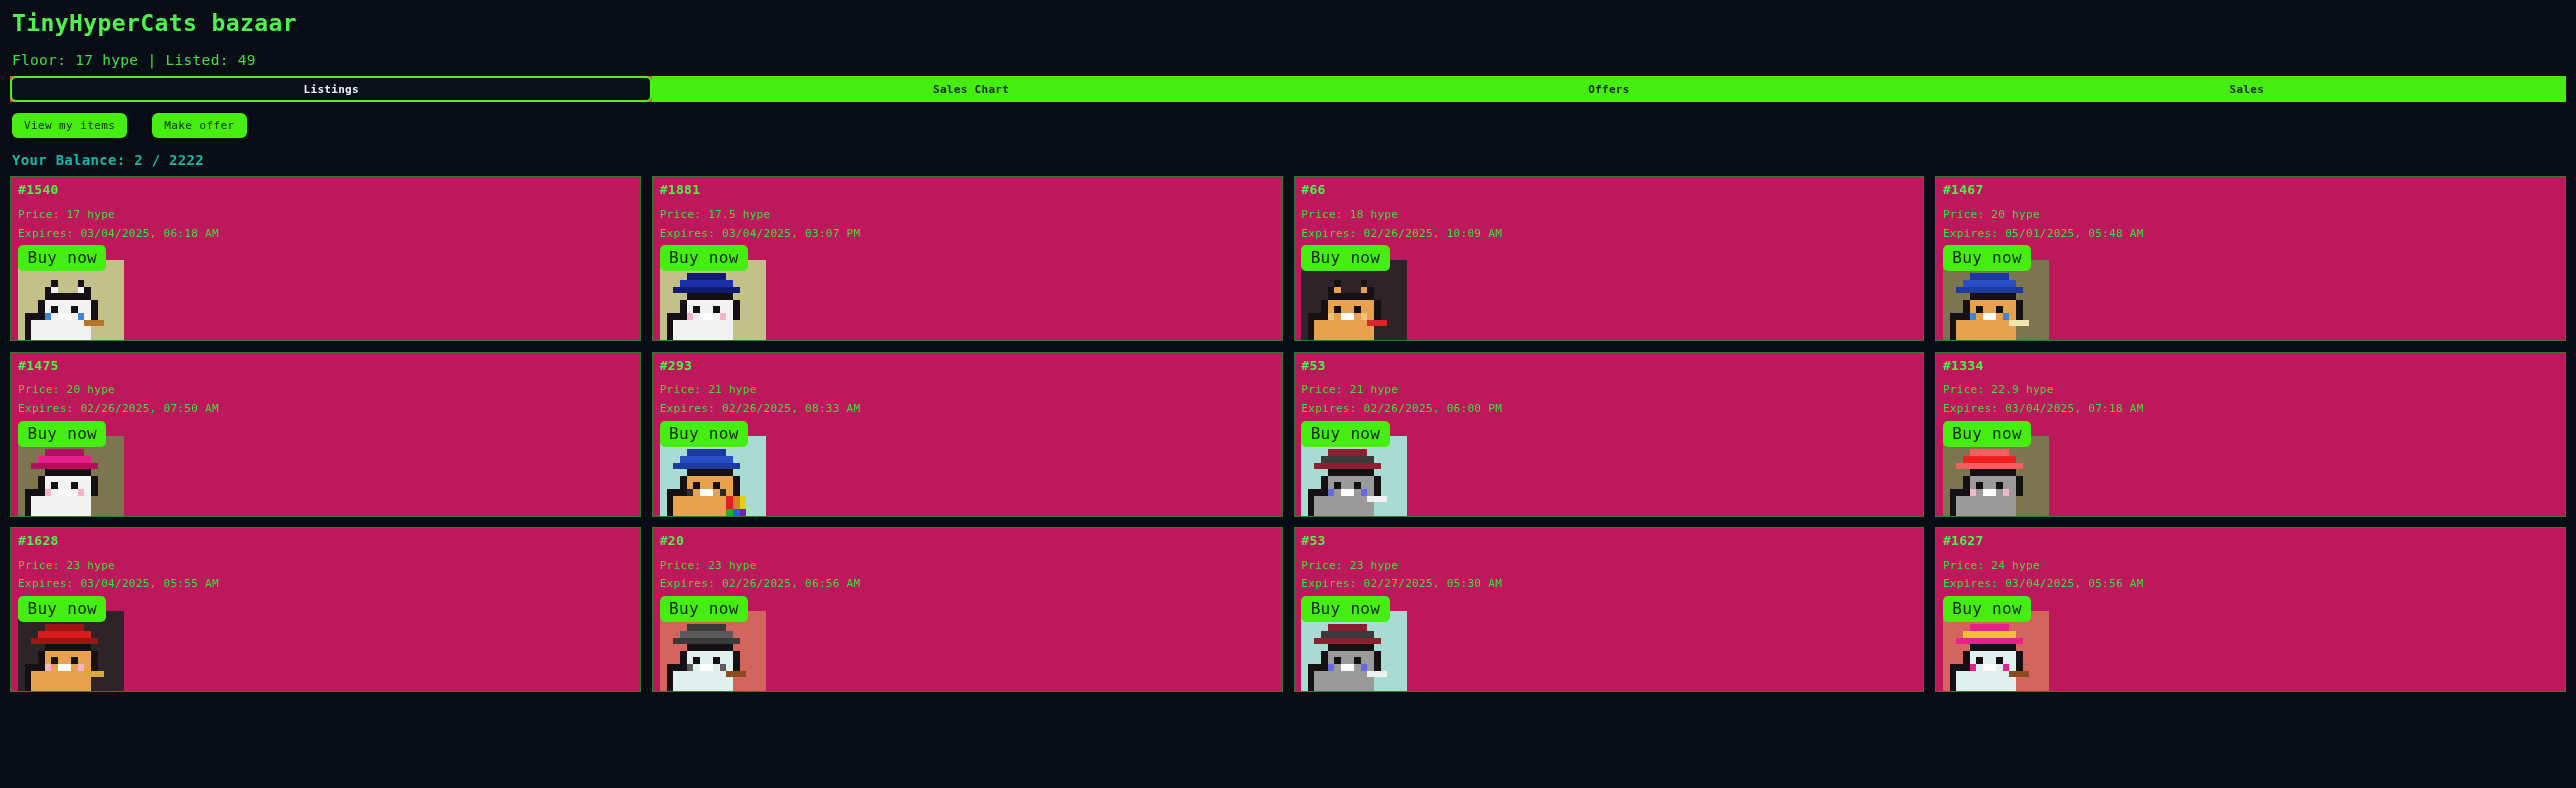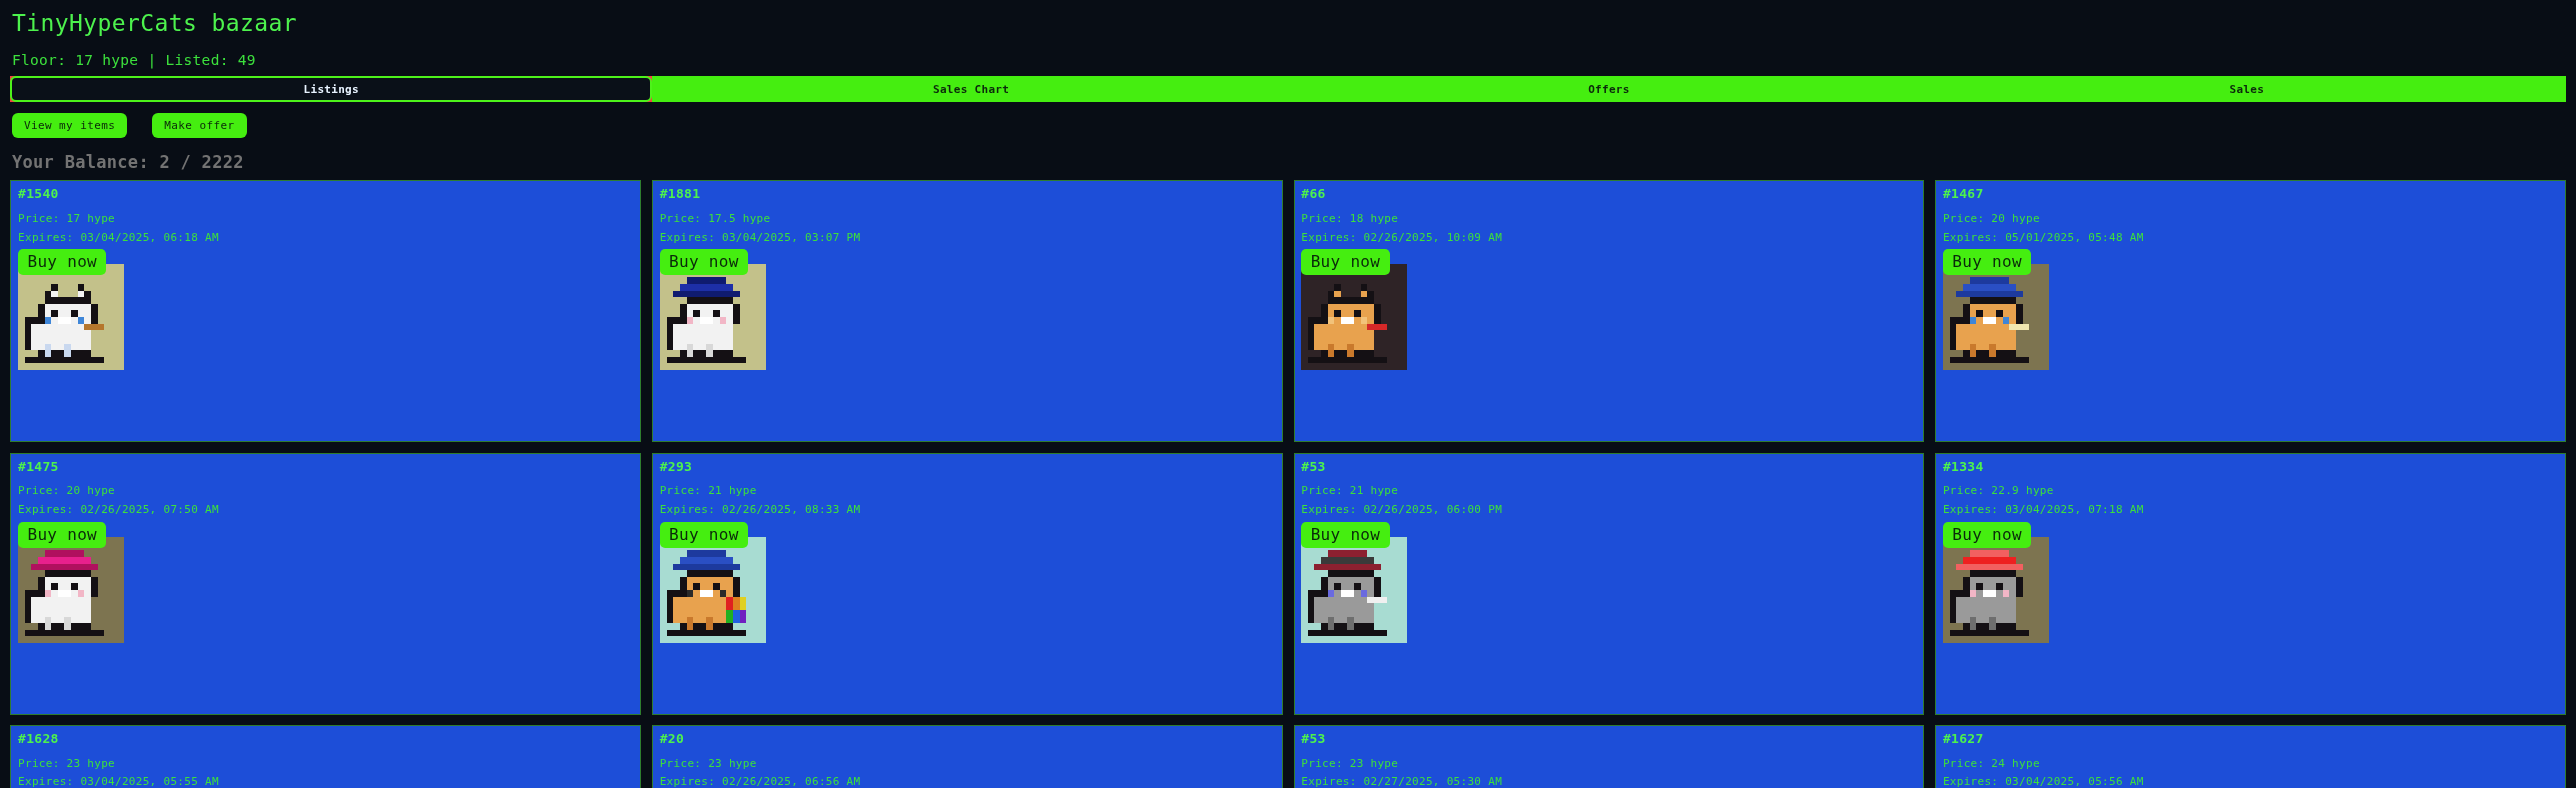--- a/index.html
+++ b/index.html
@@ -10,21 +10,21 @@
     overflow: hidden;
   }
   body {
     font-family: "DejaVu Sans Mono", "Liberation Mono", monospace;
     color: #3df03d;
   }
   .page { padding: 8.6px 10.3px 0 10.3px; }
 
   .app-title {
     font-size: 23px;
-    font-weight: normal;
+    font-weight: bold;
     color: #4df24d;
     letter-spacing: 0.4px;
     margin: 2.6px 0 0 1.7px;
     line-height: 1.1;
   }
 
   .floor-line {
     font-size: 14.5px;
     color: #3ce03c;
     margin: 15.4px 0 0 1.7px;
@@ -75,38 +75,38 @@
     border-radius: 6px;
     font-family: inherit;
     font-size: 11px;
     padding: 6.8px 12px;
     cursor: pointer;
     letter-spacing: 0.4px;
     line-height: 1;
   }
 
   .balance {
-    font-size: 17px;
-    color: #737373;
+    font-size: 14px;
+    color: #14b8a6;
     font-weight: bold;
     margin: 13.7px 0 0 1.7px;
     letter-spacing: 0.3px;
   }
 
   
   .grid {
     display: grid;
     grid-template-columns: repeat(4, 1fr);
     gap: 10.3px 11px;
     margin-top: 8.6px;
   }
   .card {
     border: 0.9px solid #2e7d2e;
-    background: #1d4ed8;
-    height: 262px;
+    background: #be185d;
+    height: 165px;
     padding: 5.1px 6.8px 0 6.8px;
     position: relative;
     overflow: hidden;
     cursor: pointer;
   }
   .card-id {
     font-size: 13px;
     font-weight: bold;
     color: #4df24d;
     letter-spacing: 0.3px;

